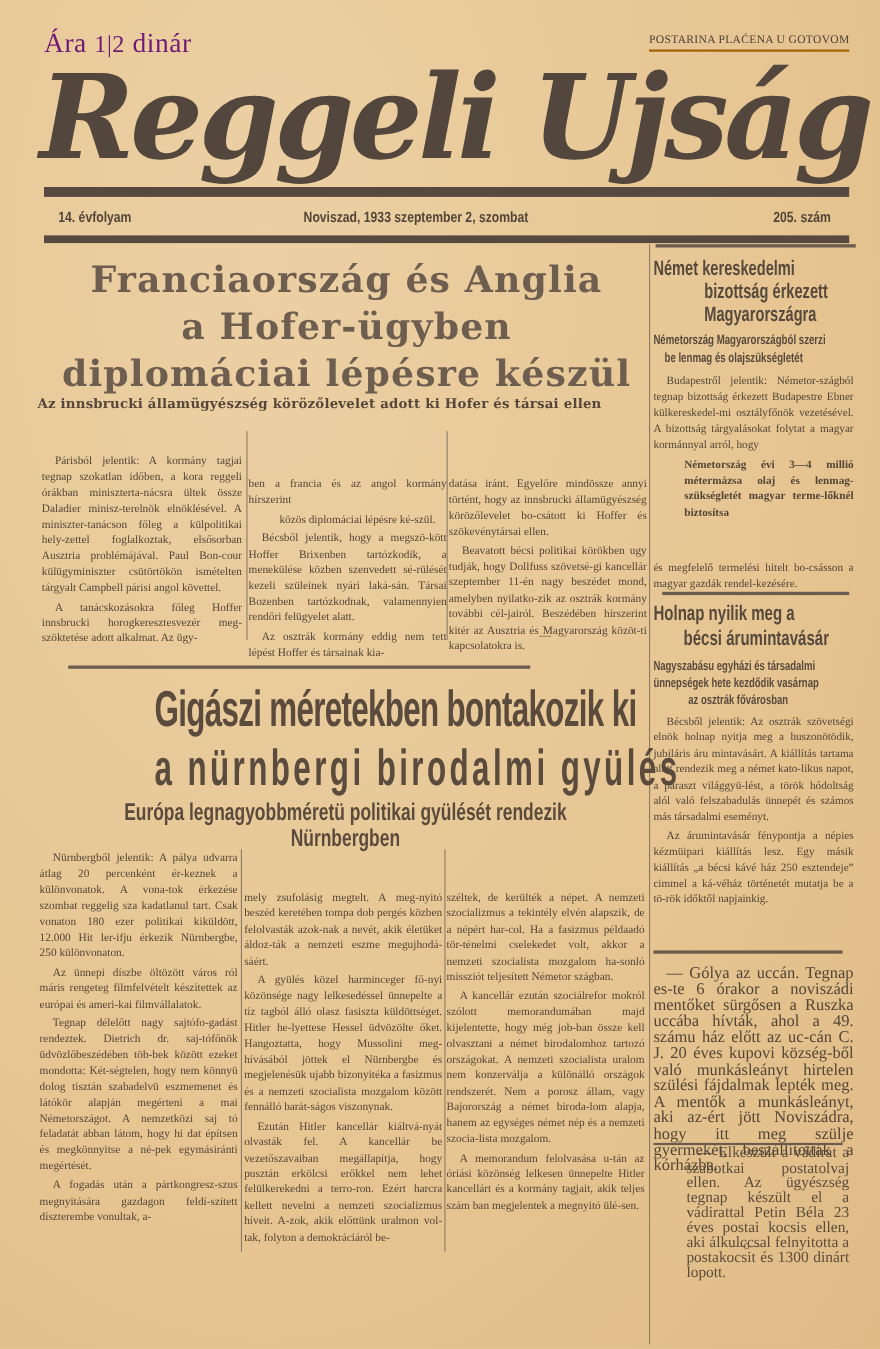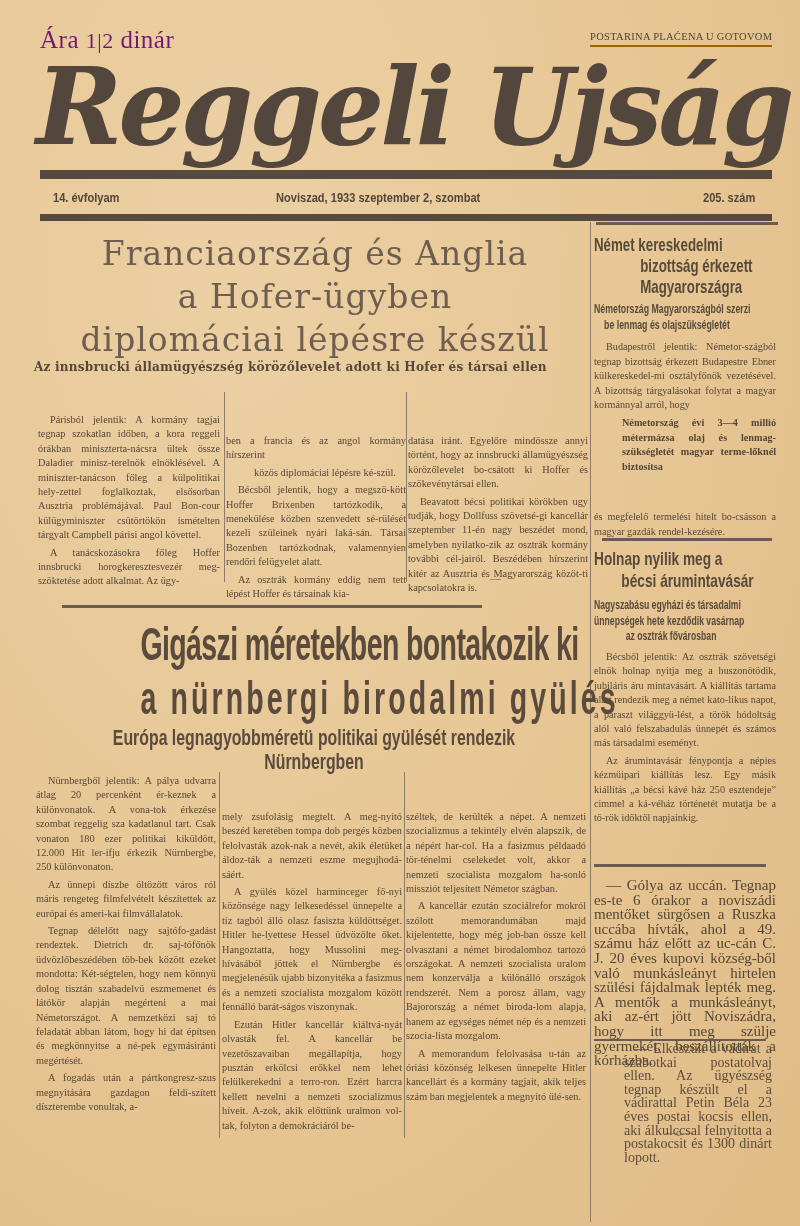--- a/index.html
+++ b/index.html
@@ -28,21 +28,21 @@
   .meta { position: absolute; top: 190px; font-family: "Liberation Sans", sans-serif; font-weight: bold; font-size: 13.5px; color: #524639; transform: scaleX(0.82); transform-origin: left; white-space: nowrap; }
 
   
   .col-text { position: absolute; font-size: 10.3px; line-height: 14.4px; text-align: justify; color: #544636; }
   .col-text p { text-indent: 12px; margin-bottom: 3px; }
   .col-text p.noindent { text-indent: 0; margin-top: 36px; }
   .col-text p.inset { padding-left: 28px; text-indent: 0; }
   .vrule { position: absolute; width: 1px; background: #8d7b66; }
   .hrule { position: absolute; height: 3px; background: #6a5c4e; }
 
-  .h1 { position: absolute; left: 40px; top: 232px; width: 550px; text-align: center; font-family: "DejaVu Serif", serif; font-weight: normal; font-size: 33px; line-height: 43px; color: #6d5e50; letter-spacing: 1px; }
+  .h1 { position: absolute; left: 40px; top: 232px; width: 550px; text-align: center; font-family: "DejaVu Serif", serif; font-weight: bold; font-size: 33px; line-height: 43px; color: #6d5e50; letter-spacing: 1px; }
   .h1-sub { position: absolute; left: 34px; top: 360px; width: 556px; font-family: "DejaVu Serif", serif; font-weight: bold; font-size: 12.1px; color: #554739; white-space: nowrap; letter-spacing: 0.2px; }
 
   .h2 { position: absolute; left: 34px; top: 617px; width: 560px; text-align: center; font-family: "Liberation Sans", sans-serif; font-weight: bold; font-size: 46px; line-height: 54px; color: #5a4b3d; transform: scaleX(0.62); transform-origin: center top; white-space: nowrap; letter-spacing: -1px; }
   .h2 .line { display: block; }
   .h2 .line2 { letter-spacing: 5px; }
   .h2-sub { position: absolute; left: 34px; top: 726px; width: 560px; text-align: center; font-family: "Liberation Sans", sans-serif; font-weight: bold; font-size: 22px; line-height: 24px; color: #5a4b3d; transform: scaleX(0.72); transform-origin: center top; white-space: nowrap; }
 
   .side-h { position: absolute; font-family: "Liberation Sans", sans-serif; font-weight: bold; color: #574a3c; white-space: nowrap; transform-origin: left top; }
   .side-sub { position: absolute; font-family: "Liberation Sans", sans-serif; font-weight: bold; color: #574a3c; white-space: nowrap; transform-origin: left top; }
 

